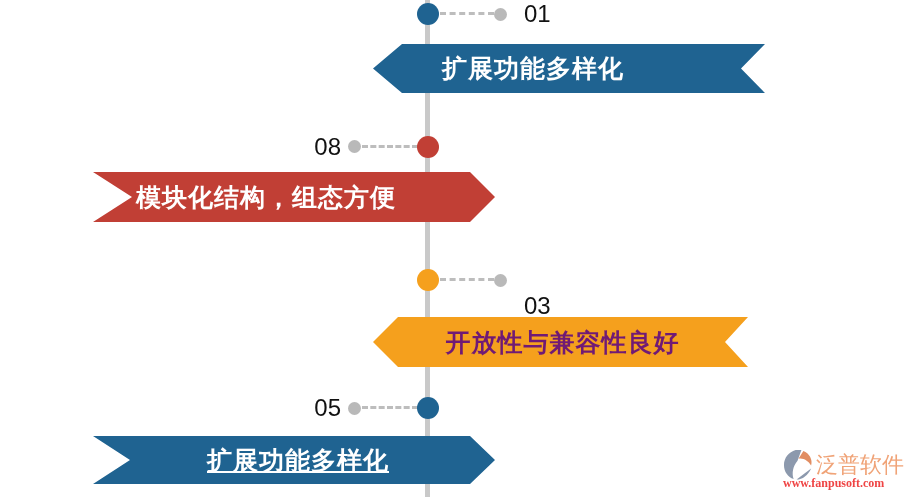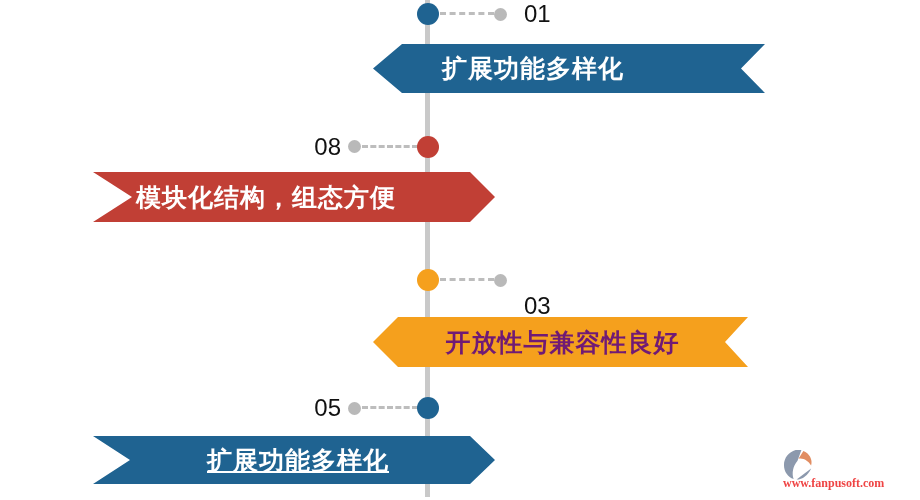--- a/index.html
+++ b/index.html
@@ -78,17 +78,18 @@
     <span>扩展功能多样化</span>
   </div>
 
   <div class="logo">
     <div class="logo-row">
       <svg class="logo-icon" viewBox="0 0 32 32">
         <path d="M13 1 C6 3 1 9 1 16.5 C1 23.5 5 29 11 31 C9 25 10 18 15 12 L19 1 Z" fill="#8c99ad"></path>
         <path d="M21 2 L16 10 C21 9 26 12 29 17 C31 11 27 4 21 2 Z" fill="#e18d62"></path>
         <path d="M29 20 C26 27 20 31.5 14 31.5 C19 27.5 24 23.5 29 20 Z" fill="#8c99ad"></path>
       </svg>
+      <div class="logo-brand" style="color: rgb(240, 163, 119);">泛普软件</div>
     </div>
     <div class="logo-url" style="color: #ef4444;">www.fanpusoft.com</div>
   </div>
 
 </div>
 
 </body></html>

